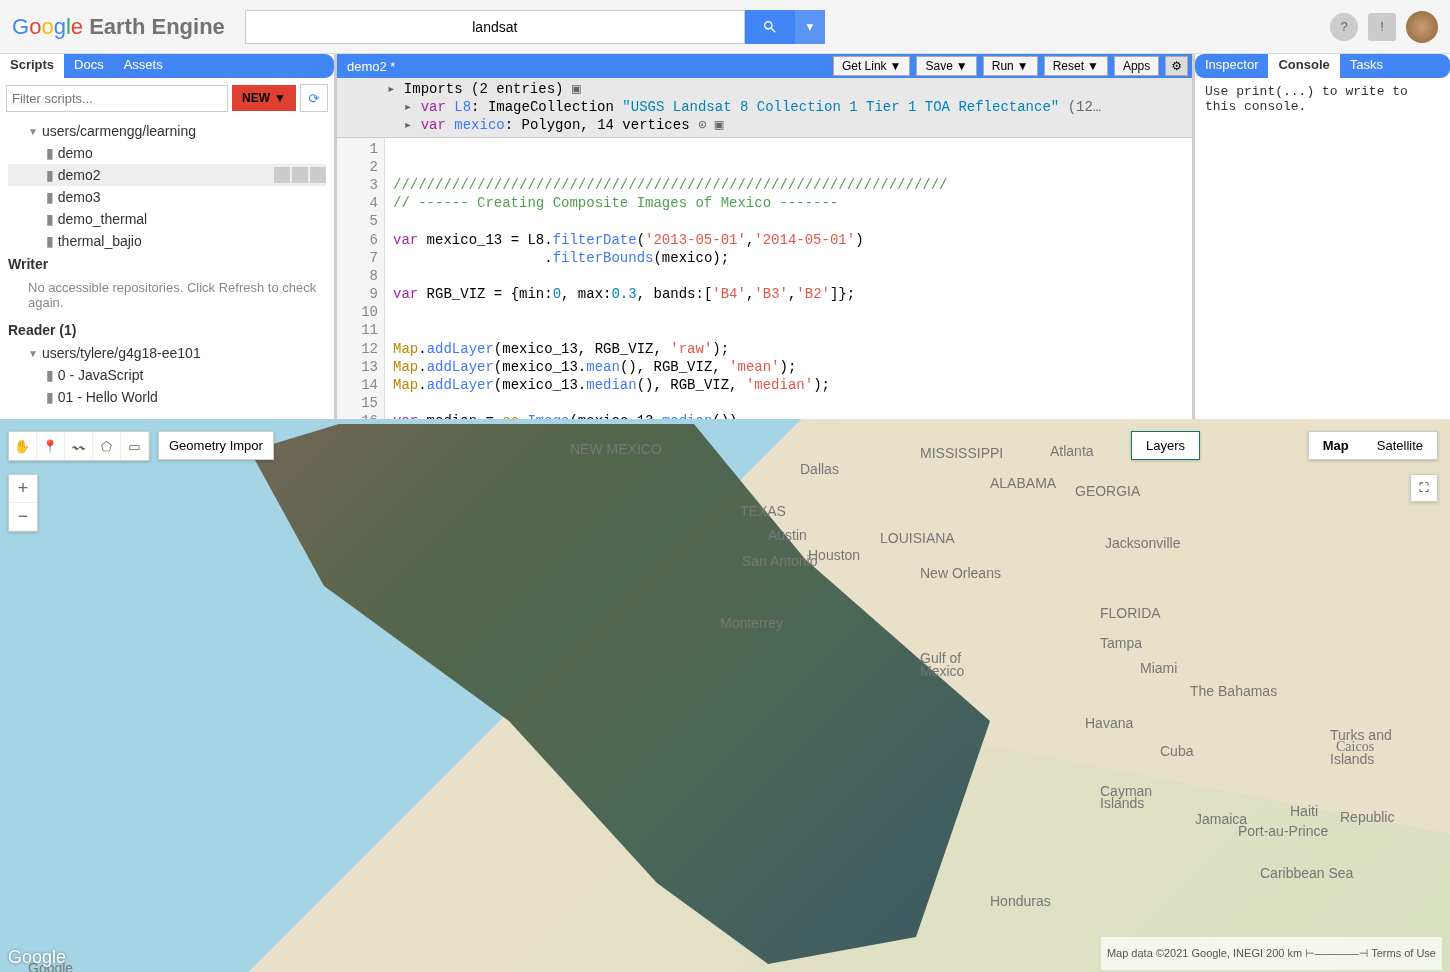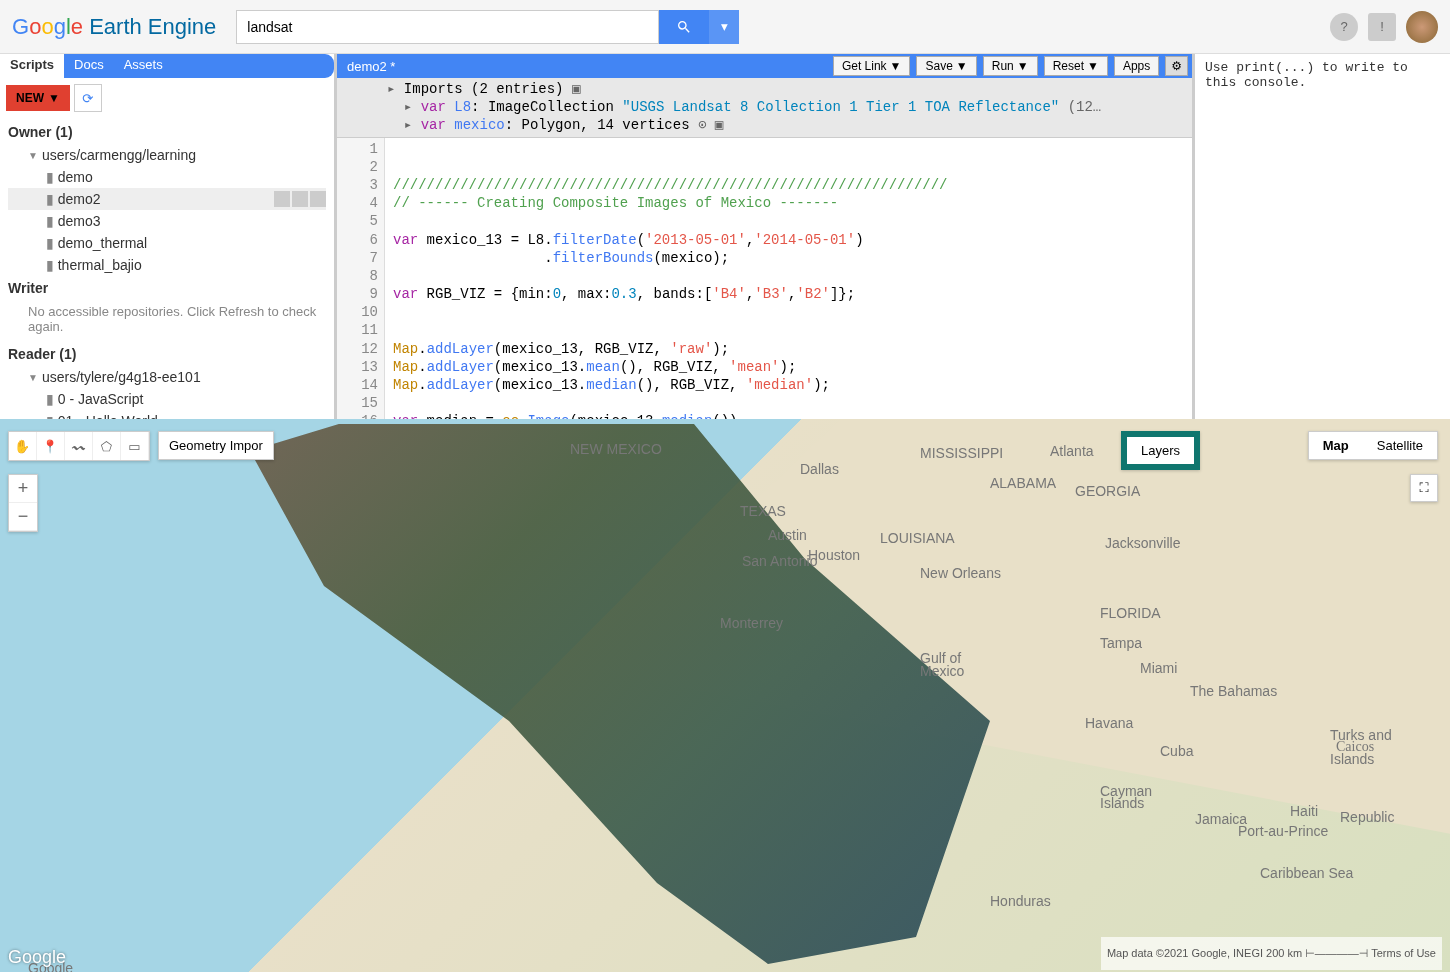--- a/index.html
+++ b/index.html
@@ -1,22 +1,22 @@
 <!DOCTYPE html>
 <html><head>
 <meta charset="utf-8">
 <style>
 * { box-sizing: border-box; margin: 0; padding: 0; }
 body { font-family: Arial, sans-serif; font-size: 13px; background: #f0f0f0; width: 1450px; height: 972px; overflow: hidden; }
 .header { height: 54px; background: #f5f5f5; display: flex; align-items: center; padding: 0 12px; border-bottom: 1px solid #ddd; }
 .logo { font-size: 22px; color: #555; margin-right: 20px; }
 .logo .g1 { color: #4285F4; } .logo .g2 { color: #EA4335; } .logo .g3 { color: #FBBC05; } .logo .g4 { color: #4285F4; } .logo .g5 { color: #34A853; } .logo .g6 { color: #EA4335; }
-.logo .ee { color: #0369a1; font-weight: 400; }
+.logo .ee { color: #737373; font-weight: 700; }
 .search-box { display: flex; height: 34px; }
-.search-input { width: 423px; border: 1px solid #ccc; padding: 0 10px; font-size: 14px; }
+.search-input { width: 500px; border: 1px solid #ccc; padding: 0 10px; font-size: 14px; text-align: center; }
 .search-btn { width: 50px; background: #4285F4; border: none; color: white; display: flex; align-items: center; justify-content: center; }
 .search-dd { width: 30px; background: #5a95f5; border: none; color: white; display: flex; align-items: center; justify-content: center; }
 .header-right { margin-left: auto; display: flex; gap: 10px; align-items: center; }
 .hicon { width: 28px; height: 28px; background: #ccc; border-radius: 50%; display: flex; align-items: center; justify-content: center; color: #666; }
 .avatar { width: 32px; height: 32px; border-radius: 50%; background: radial-gradient(#c97,#863); }
 
 .main { display: flex; height: 365px; }
 .left-panel { width: 337px; background: white; border-right: 3px solid #ccc; display: flex; flex-direction: column; }
 .tabs { display: flex; background: #4285F4; height: 24px; border-radius: 9px; }
 .tab { padding: 3px 10px; color: white; font-size: 13px; cursor: pointer; }
@@ -53,21 +53,21 @@
 .console-msg { padding: 6px 10px; font-family: 'Courier New', monospace; font-size: 13px; color: #333; }
 
 .map-area { position: relative; height: 553px; background: #a5d5e5; overflow: hidden; }
 .map-bg { position: absolute; inset: 0; background: linear-gradient(135deg, #a5d5e5 0%, #a5d5e5 40%, #e8e0c8 40%, #d8e0c0 100%); }
 .map-landmass { position: absolute; top: 0; right: 0; width: 60%; height: 75%; background: #e8e0c8; clip-path: polygon(30% 0, 100% 0, 100% 100%, 0 60%); }
 .sat-img { position: absolute; top: 5px; left: 250px; width: 740px; height: 540px; background: linear-gradient(135deg, #6b5a47 0%, #4a5a3a 30%, #3a5a4a 60%, #2a4a5a 100%); clip-path: polygon(12% 0, 60% 0, 75% 25%, 100% 55%, 90% 95%, 70% 100%, 55% 85%, 35% 55%, 10% 30%, 0 5%); opacity: 0.9; }
 .map-label { position: absolute; font-size: 14px; color: #777; margin-top: 16px; }
 .geom-bar { position: absolute; top: 12px; left: 8px; background: white; border: 1px solid #ccc; display: flex; height: 30px; box-shadow: 0 1px 3px rgba(0,0,0,0.2); }
 .geom-tool { width: 28px; display: flex; align-items: center; justify-content: center; border-right: 1px solid #eee; color: #666; }
 .geom-import { position: absolute; top: 12px; left: 158px; background: white; border: 1px solid #ccc; padding: 6px 10px; box-shadow: 0 1px 3px rgba(0,0,0,0.2); font-size: 13px; }
-.layers-btn { position: absolute; top: 12px; right: 250px; background: white; border: 6px solid #0f766e; padding: 6px 14px; box-shadow: 0 1px 3px rgba(0,0,0,0.2); font-size: 13px; }
+.layers-btn { position: absolute; top: 12px; right: 250px; background: white; border: 1px solid #0f766e; padding: 6px 14px; box-shadow: 0 1px 3px rgba(0,0,0,0.2); font-size: 13px; }
 .maptype { position: absolute; top: 12px; right: 12px; background: white; border: 1px solid #ccc; display: flex; box-shadow: 0 1px 3px rgba(0,0,0,0.2); }
 .maptype div { padding: 6px 14px; font-size: 13px; }
 .maptype .active { font-weight: bold; }
 .zoom { position: absolute; top: 55px; left: 8px; background: white; border: 1px solid #ccc; box-shadow: 0 1px 3px rgba(0,0,0,0.2); }
 .zoom div { width: 28px; height: 28px; display: flex; align-items: center; justify-content: center; font-size: 18px; color: #666; border-bottom: 1px solid #eee; }
 .fullscreen { position: absolute; top: 55px; right: 12px; width: 28px; height: 28px; background: white; border: 1px solid #ccc; box-shadow: 0 1px 3px rgba(0,0,0,0.2); display: flex; align-items: center; justify-content: center; }
 .attrib { position: absolute; bottom: 2px; right: 8px; font-size: 11px; color: #555; background: rgba(255,255,255,0.7); padding: 10px 6px; }
 .glogo { position: absolute; bottom: 4px; left: 8px; font-size: 18px; color: #fff; font-weight: 500; text-shadow: 0 0 3px rgba(0,0,0,0.5); }
 </style>
 </head>
@@ -95,25 +95,25 @@
 </div>
 
 <div class="main">
   <div class="left-panel">
     <div class="tabs">
       <div class="tab active">Scripts</div>
       <div class="tab">Docs</div>
       <div class="tab">Assets</div>
     </div>
     <div class="filter-row">
+      <input class="filter-input" placeholder="Filter scripts..." style="">
       <button class="new-btn"><span>NEW</span> ▼</button>
       <button class="refresh-btn">⟳</button>
     </div>
     <div class="tree">
-      <div class="tree-header">Owner (1)</div>
       <div class="tree-item">
           <span class="caret">▼</span> 
           <span>users/carmengg/learning</span>
         </div>
       <div class="tree-item l2">
           <span class="folder-icon">▮</span>
           <span>demo</span>
         </div>
       <div class="tree-item l2 sel">
           <span class="folder-icon">▮</span>
@@ -190,20 +190,25 @@
 <span class="obj">Map</span>.<span class="fn">addLayer</span>(mexico_13.<span class="fn">median</span>(), RGB_VIZ, <span class="str">'median'</span>);
 
 <span class="kw">var</span> median = <span class="obj">ee</span>.<span class="fn">Image</span>(mexico_13.<span class="fn">median</span>())
               .(,,);
 
 .image.(median, );</div>
     </div>
   </div>
 
   <div class="right-panel">
+    <div class="tabs">
+      <div class="tab">Inspector</div>
+      <div class="tab active">Console</div>
+      <div class="tab">Tasks</div>
+    </div>
     <div class="console-msg">Use print(...) to write to this console.</div>
   </div>
 </div>
 
 <div class="map-area">
   <div class="map-bg"></div>
   <div class="map-landmass"></div>
   <div class="sat-img"></div>
   <div id="map-labels">
       <div class="map-label" style="left: 570px; top: 6px;">NEW MEXICO</div>

